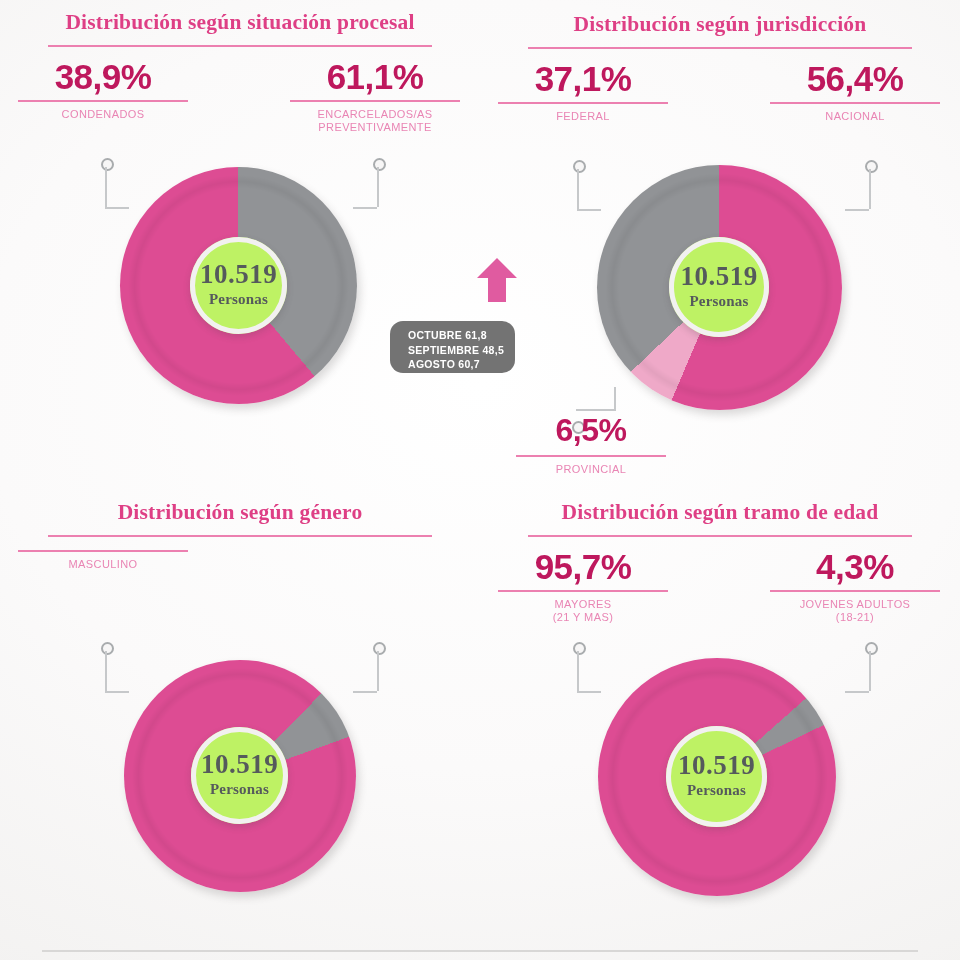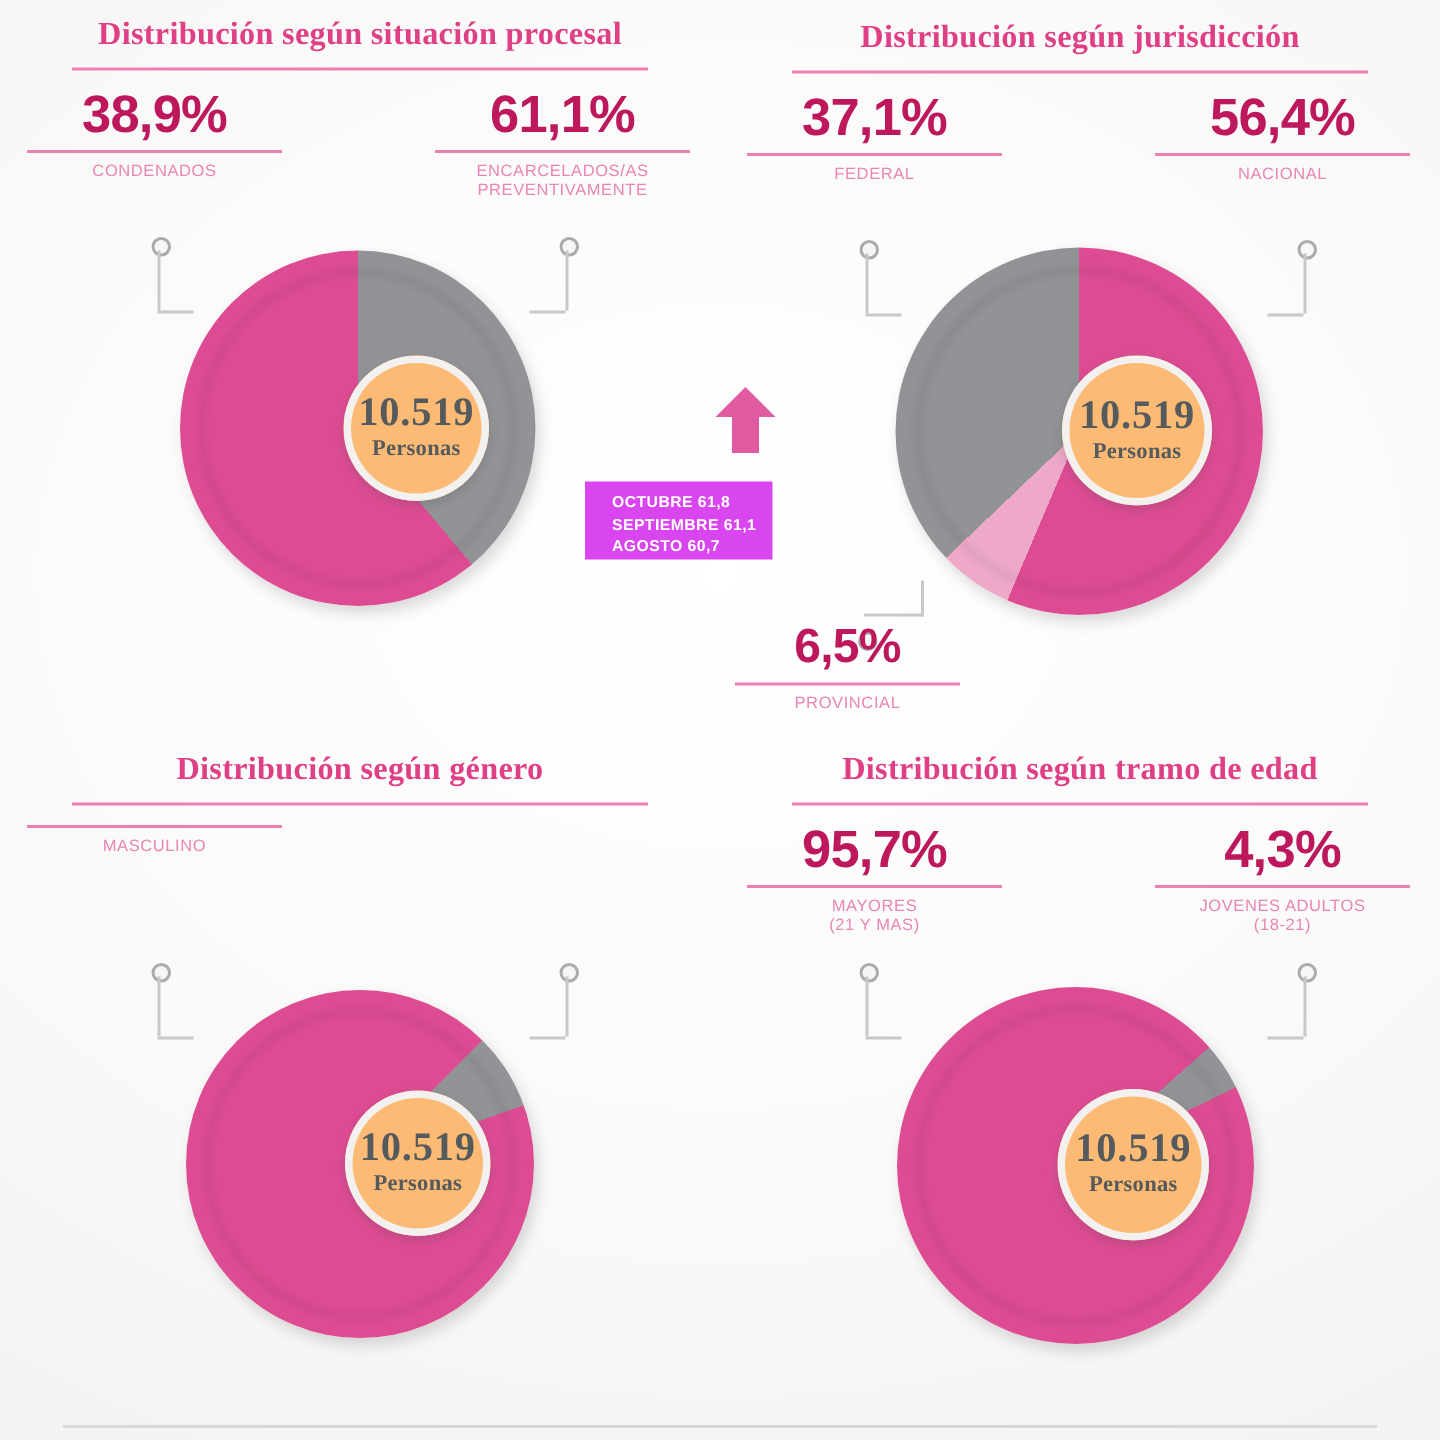--- a/index.html
+++ b/index.html
@@ -56,21 +56,21 @@
     color:#e985b4;
     line-height:13px;
     text-transform:uppercase;
   }
 
   
   .stat.left  {left:18px;  top:57px;}
   .stat.right {left:290px; top:57px;}
 
   
-  .stat.below {left:490px; top:410px; width:150px;}
+  .stat.below {left:516px; top:410px; width:150px;}
   .stat.below .pct{font-size:32px;}
   .stat.below .pct-rule{margin-top:5px;}
 
   
   .leader{position:absolute;}
   .leader .dot{
     position:absolute;width:9px;height:9px;border-radius:50%;
     border:2px solid #a9acae;background:#f7f6f6;left:0;top:0;
   }
   .leader .v{position:absolute;width:2px;background:#c6c8ca;left:3.5px;top:9px;}
@@ -82,23 +82,23 @@
     position:absolute;border-radius:50%;
     box-shadow:3px 5px 9px rgba(60,55,58,.18);
   }
   .donut-shade{
     position:absolute;border-radius:50%;
     background:radial-gradient(circle at 50% 50%, rgba(0,0,0,0) 58%, rgba(0,0,0,.05) 62%, rgba(0,0,0,0) 66%);
     pointer-events:none;
   }
   .hole{
     position:absolute;border-radius:50%;
-    background:#fdba74;
+    background:#bef264;
     box-shadow: 0 3px 7px rgba(70,65,68,.20), inset 0 0 0 5px #f2f1f0;
-    display:flex;flex-direction:column;align-items:center;justify-content:center;margin-left:39px;
+    display:flex;flex-direction:column;align-items:center;justify-content:center;
   }
   .hole .big{
     font-family:"Liberation Serif", serif;
     font-weight:bold;
     font-size:27px;
     color:#555a5c;
     line-height:27px;
     letter-spacing:.5px;
   }
   .hole .small{
@@ -106,21 +106,22 @@
     font-weight:bold;
     font-size:15px;
     color:#555a5c;
     line-height:22px;
     letter-spacing:.2px;
   }
 
   
   .callout{
     position:absolute;left:390px;top:321px;width:125px;height:52px;
-    background:#d946ef;
+    background:#737373;
+    border-radius:13px;
   }
   .callout .row{
     font-family:"Liberation Sans", sans-serif;
     font-weight:bold;font-size:10.5px;color:#ffffff;
     letter-spacing:.3px;line-height:14.5px;
     padding-left:18px;
   }
   .callout-inner{padding-top:7px;}
   .arrow-svg{position:absolute;left:475px;top:256px;}
 
@@ -172,21 +173,21 @@
       </div>
     </div>
   </div>
 
   <svg class="arrow-svg" width="44" height="46" viewBox="0 0 44 46">
     <polygon points="22,2 42,22 31,22 31,46 13,46 13,22 2,22" fill="#e05ba0"></polygon>
   </svg>
   <div class="callout">
     <div class="callout-inner">
       <div class="row">OCTUBRE 61,8</div>
-      <div class="row">SEPTIEMBRE 61,1</div>
+      <div class="row">SEPTIEMBRE 48,5</div>
       <div class="row">AGOSTO 60,7</div>
     </div>
   </div>
 
   <div class="panel tr">
     <div class="panel-title">Distribución según jurisdicción</div>
     <div class="panel-title-rule"></div>
 
     <div class="stat left">
       <div class="pct">37,1%</div>

